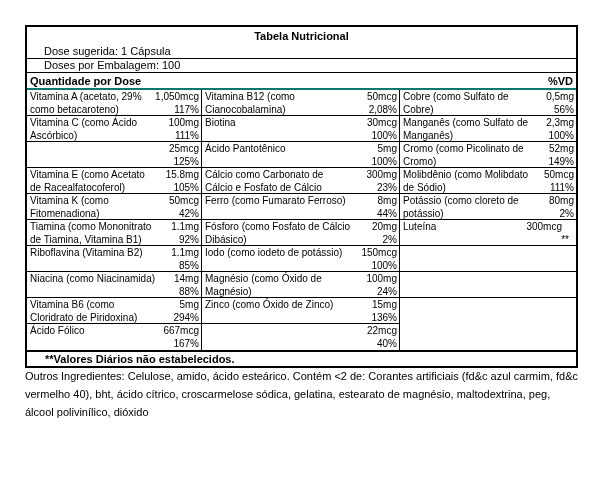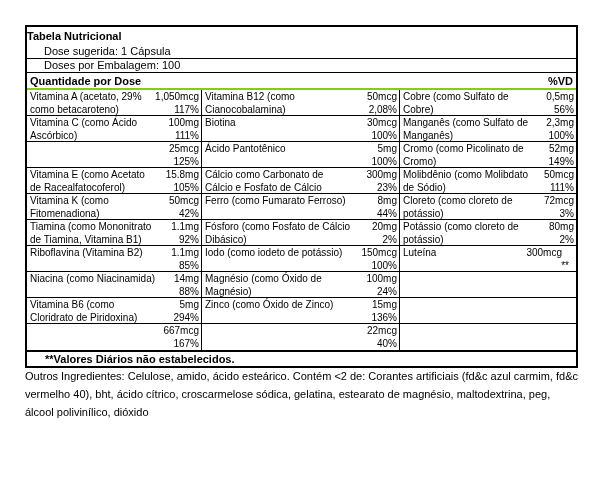--- a/index.html
+++ b/index.html
@@ -15,35 +15,35 @@
 
   .ntable {
     position: absolute;
     left: 25px; top: 25px;
     width: 553px;
     border: 2px solid #000;
     background: #fff;
   }
   .title-row {
     height: 18px; line-height: 18px;
-    text-align: left;
+    text-align: center;
     font-weight: bold; font-size: 11px;
   }
   .dose-row {
     height: 14px; line-height: 13px;
     font-size: 11px;
     padding-left: 17px;
     border-bottom: 1px solid #000;
   }
   .qty-header {
     height: 17px; line-height: 14px;
     display: flex; justify-content: space-between; align-items: center;
     font-weight: bold; font-size: 11px;
     padding: 0 3px;
-    border-bottom: 2px solid #84cc16;
+    border-bottom: 2px solid #0f766e;
   }
   .grid {
     display: grid;
     grid-auto-flow: column;
     grid-template-columns: 175px 198px 176px;
     grid-template-rows: repeat(10, 26px);
   }
   .cell {
     position: relative;
     font-size: 10px; line-height: 13px;
@@ -130,20 +130,21 @@
           <span class="nm">Niacina (como Niacinamida)</span>
           <span class="amt">14mg</span>
           <span class="dv">88%</span>
         </div>
         <div class="cell c0">
           <span class="nm">Vitamina B6 (como Cloridrato de Piridoxina)</span>
           <span class="amt">5mg</span>
           <span class="dv">294%</span>
         </div>
         <div class="cell c0 lastrow">
+          <span class="nm">Ácido Fólico</span>
           <span class="amt">667mcg</span>
           <span class="dv">167%</span>
         </div>
         <div class="cell c1">
           <span class="nm">Vitamina B12 (como Cianocobalamina)</span>
           <span class="amt">50mcg</span>
           <span class="dv">2,08%</span>
         </div>
         <div class="cell c1">
           <span class="nm">Biotina</span>
@@ -201,25 +202,20 @@
         </div>
         <div class="cell c2">
           <span class="nm">Cromo (como Picolinato de Cromo)</span>
           <span class="amt">52mg</span>
           <span class="dv">149%</span>
         </div>
         <div class="cell c2">
           <span class="nm">Molibdênio (como Molibdato de Sódio)</span>
           <span class="amt">50mcg</span>
           <span class="dv">111%</span>
-        </div>
-        <div class="cell c2">
-          <span class="nm">Cloreto (como cloreto de potássio)</span>
-          <span class="amt">72mcg</span>
-          <span class="dv">3%</span>
         </div>
         <div class="cell c2">
           <span class="nm">Potássio (como cloreto de potássio)</span>
           <span class="amt">80mg</span>
           <span class="dv">2%</span>
         </div>
         <div class="cell c2">
           <span class="nm">Luteína</span>
           <span class="amt inset">300mcg</span>
           <span class="dv inset">**</span>

